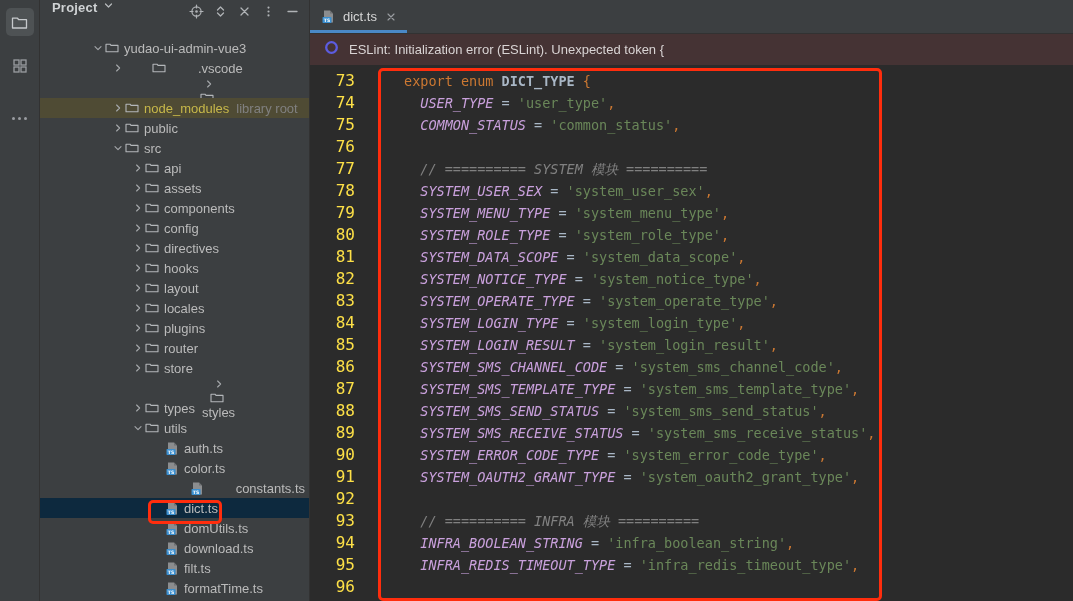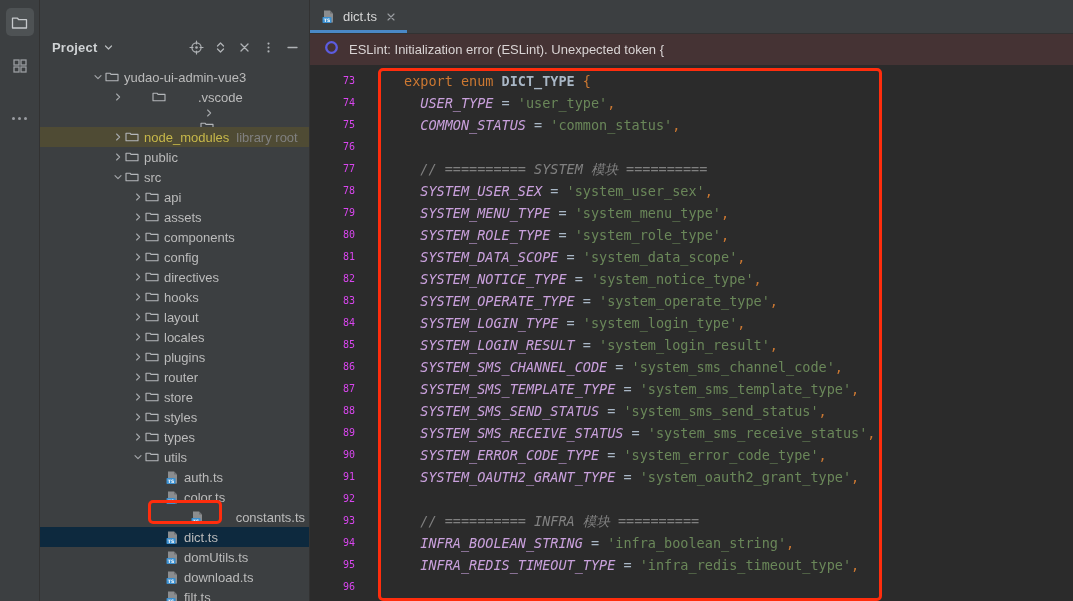--- a/index.html
+++ b/index.html
@@ -27,22 +27,22 @@
   .rail-dots { margin-top:18px; display:flex; gap:3px; align-items:center; justify-content:center; width:28px; height:28px;}
   .rail-dots i { width:3px; height:3px; border-radius:50%; background:#9a9da1; display:block; }
 
   
   .project-panel {
     width:270px; flex:0 0 270px; height:601px;
     background:#3c3f41; display:flex; flex-direction:column;
     border-right:1px solid #323232;
   }
   .proj-header {
-    height:36px; display:flex; align-items:center;
-    padding:0 6px 0 12px; flex:0 0 36px;margin-top:29px;
+    height:36px; display:flex; align-items:flex-start;
+    padding:0 6px 0 12px; flex:0 0 36px;
   }
   .proj-title {
     font-size:13px; font-weight:bold; color:#cfd2d4; letter-spacing:.2px;
   }
   .proj-chevron { margin-left:6px; display:flex; align-items:center; }
   .proj-tools { margin-left:auto; display:flex; align-items:center; gap:2px; }
   .tool-btn {
     width:22px; height:22px; display:flex; align-items:center; justify-content:center;
     border-radius:3px;
   }
@@ -86,21 +86,21 @@
   }
   .eslint-text { font-size:13px; color:#d9d4d4; }
 
   .code-wrap { flex:1; display:flex; background:#2b2b2b; position:relative; overflow:hidden; }
   .gutter {
     width:68px; flex:0 0 68px; background:#2b2b2b;
     padding-top:5px; text-align:right; padding-right:23px;
   }
   .gline {
     height:22px; line-height:22px; font-family:"DejaVu Sans Mono", monospace;
-    font-size:10px; color:#d946ef;
+    font-size:16px; color:#fde047;
   }
   .code {
     flex:1; padding-top:5px; padding-left:26px; overflow:hidden; min-width:0;
   }
   .cline {
     height:22px; line-height:22px; font-family:"DejaVu Sans Mono", monospace;
     font-size:13.5px; white-space:pre; color:#a9b7c6;
   }
   .kw  { color:#cc7832; }
   .typ { color:#a9b7c6; font-weight:bold; }
@@ -402,21 +402,21 @@
               <path d="M3.6 2 L6.6 5 L3.6 8" fill="none" stroke="#a3a6a9" stroke-width="1.15" stroke-linecap="round" stroke-linejoin="round"></path>
             </svg>
           </span>
           <span class="ico">
             <svg width="14" height="14" viewBox="0 0 14 14" aria-hidden="true">
               <path d="M1 3.2h4l1 1.2h7v6.4H1z" fill="none" stroke="#b4b7ba" stroke-width="1.1" stroke-linejoin="round"></path>
             </svg>
           </span>
           <span class="lbl">store</span>
         </div>
-        <div class="row" style="padding-left: 92px;">
+        <div class="row" style="padding-left: 92px; flex-direction: column;">
           <span class="arrow">
             <svg width="10" height="10" viewBox="0 0 10 10" aria-hidden="true">
               <path d="M3.6 2 L6.6 5 L3.6 8" fill="none" stroke="#a3a6a9" stroke-width="1.15" stroke-linecap="round" stroke-linejoin="round"></path>
             </svg>
           </span>
           <span class="ico">
             <svg width="14" height="14" viewBox="0 0 14 14" aria-hidden="true">
               <path d="M1 3.2h4l1 1.2h7v6.4H1z" fill="none" stroke="#b4b7ba" stroke-width="1.1" stroke-linejoin="round"></path>
             </svg>
           </span>

